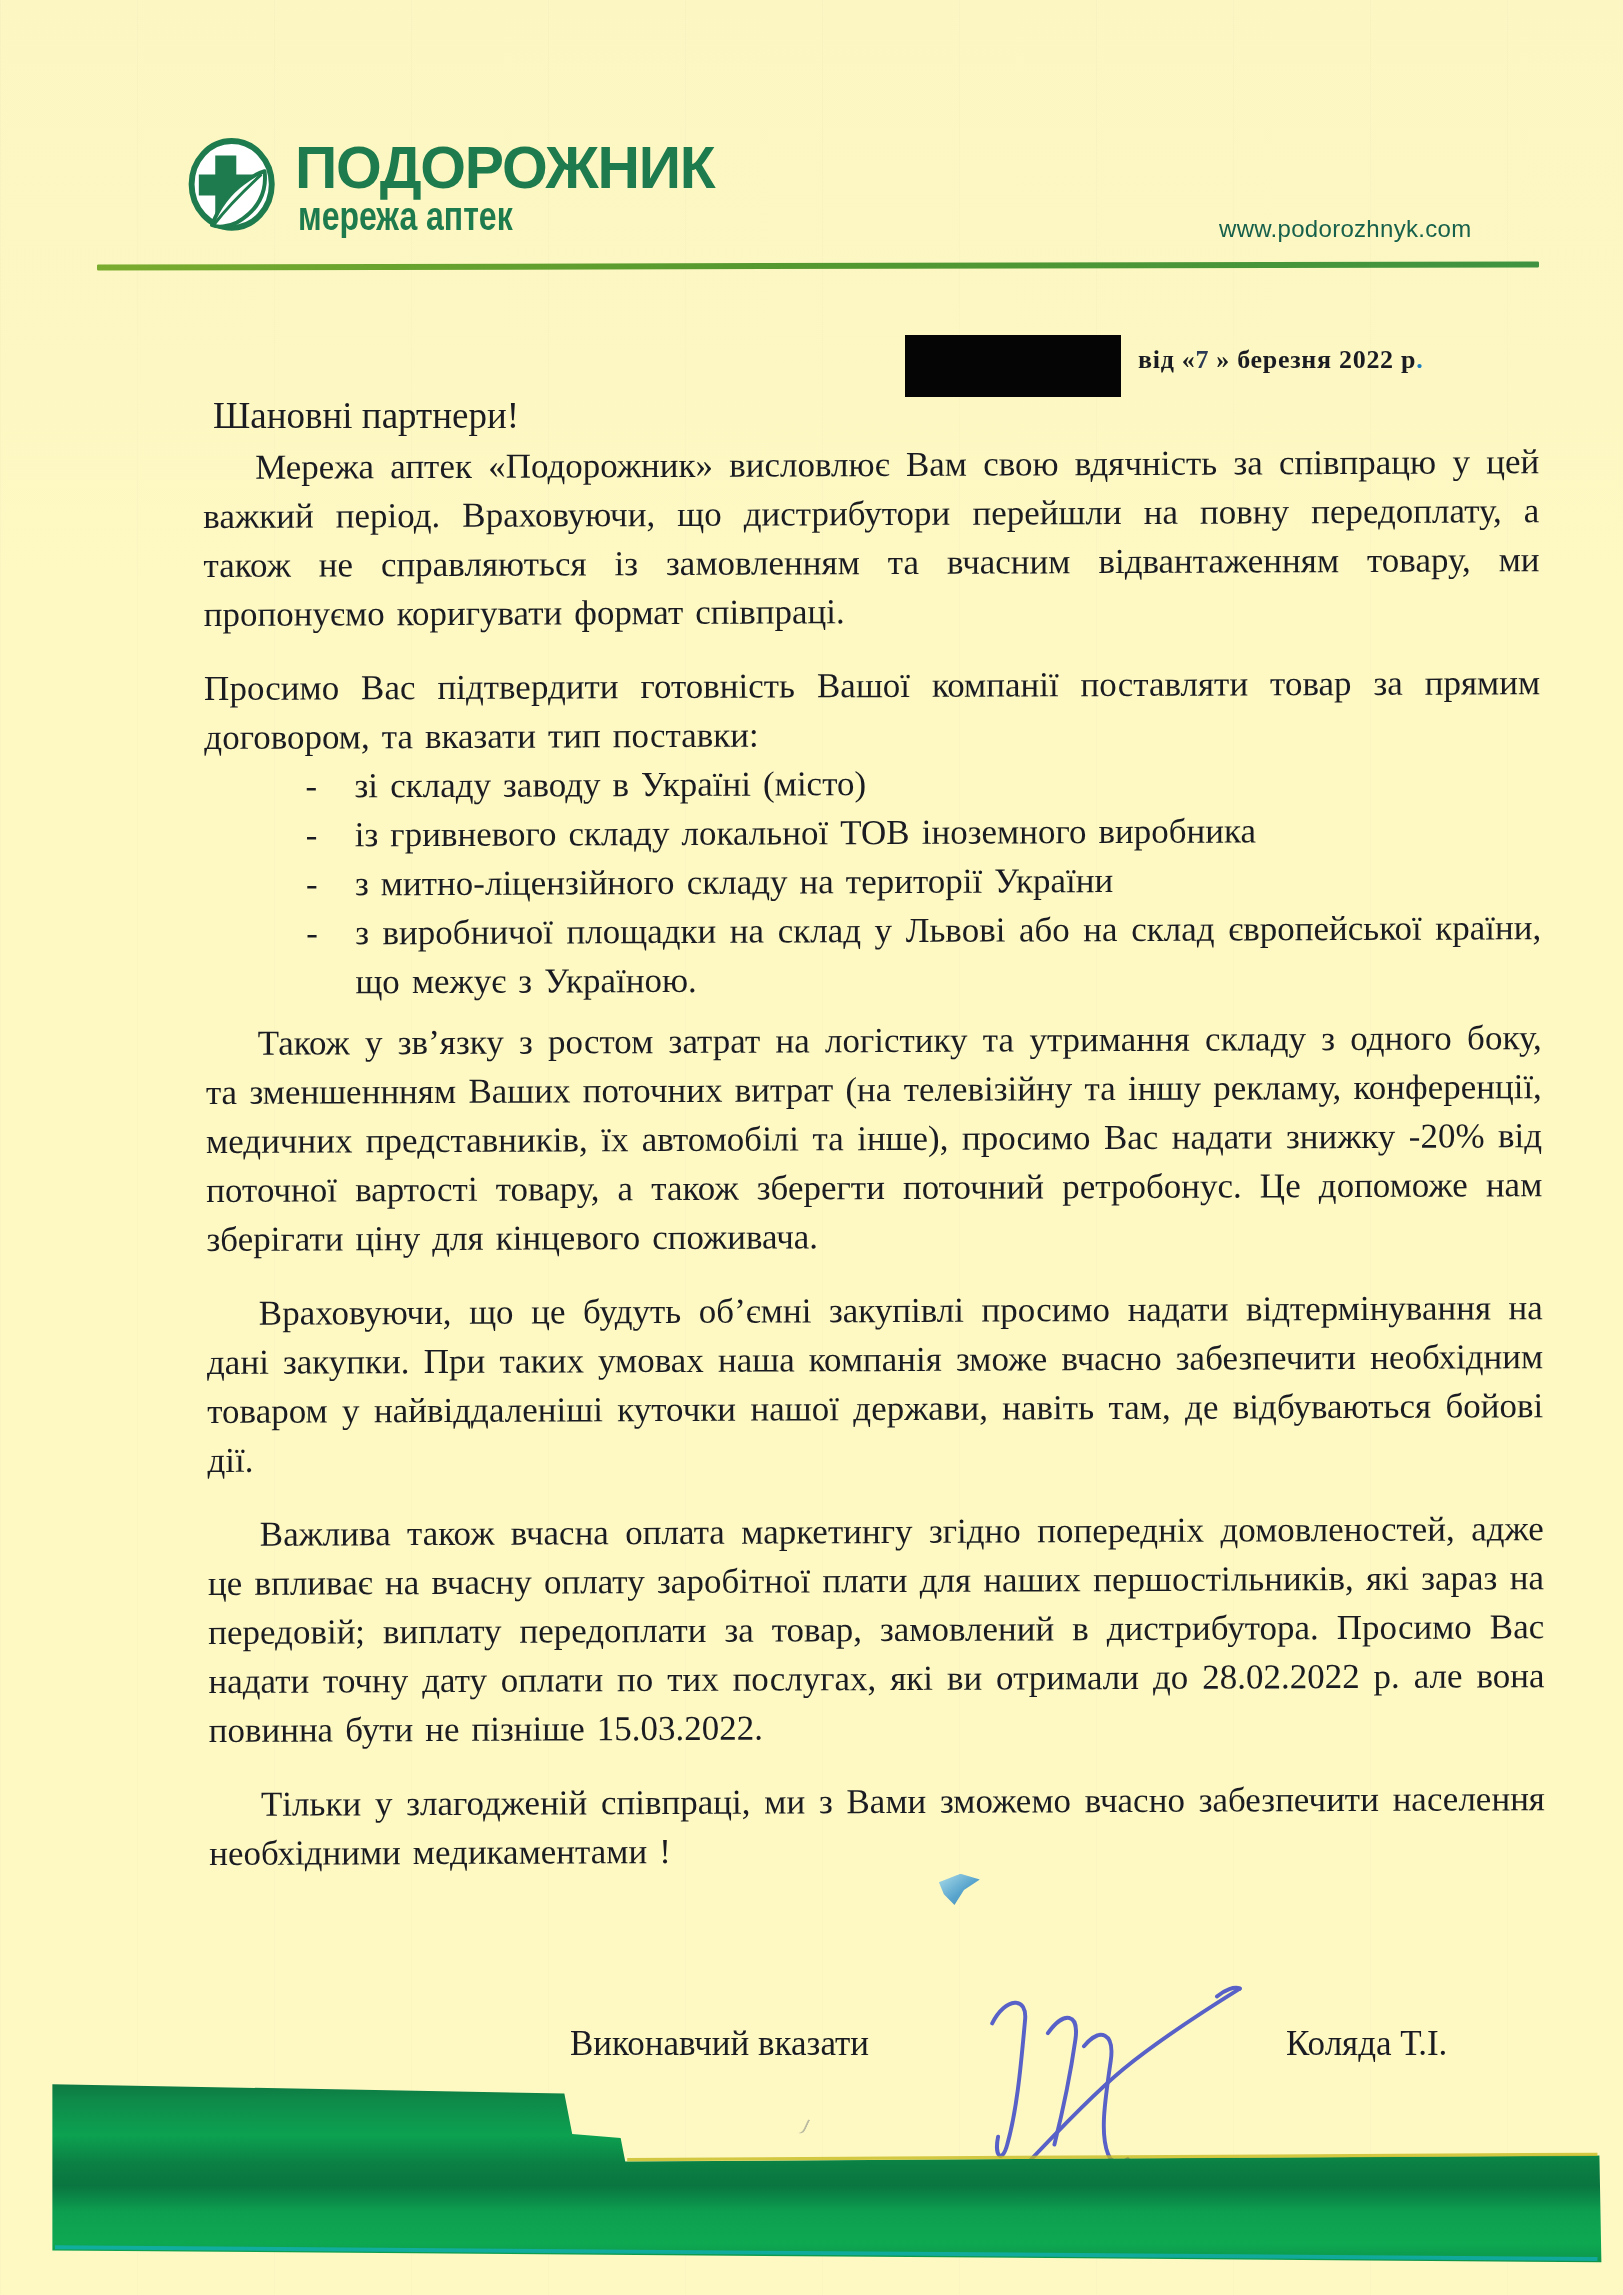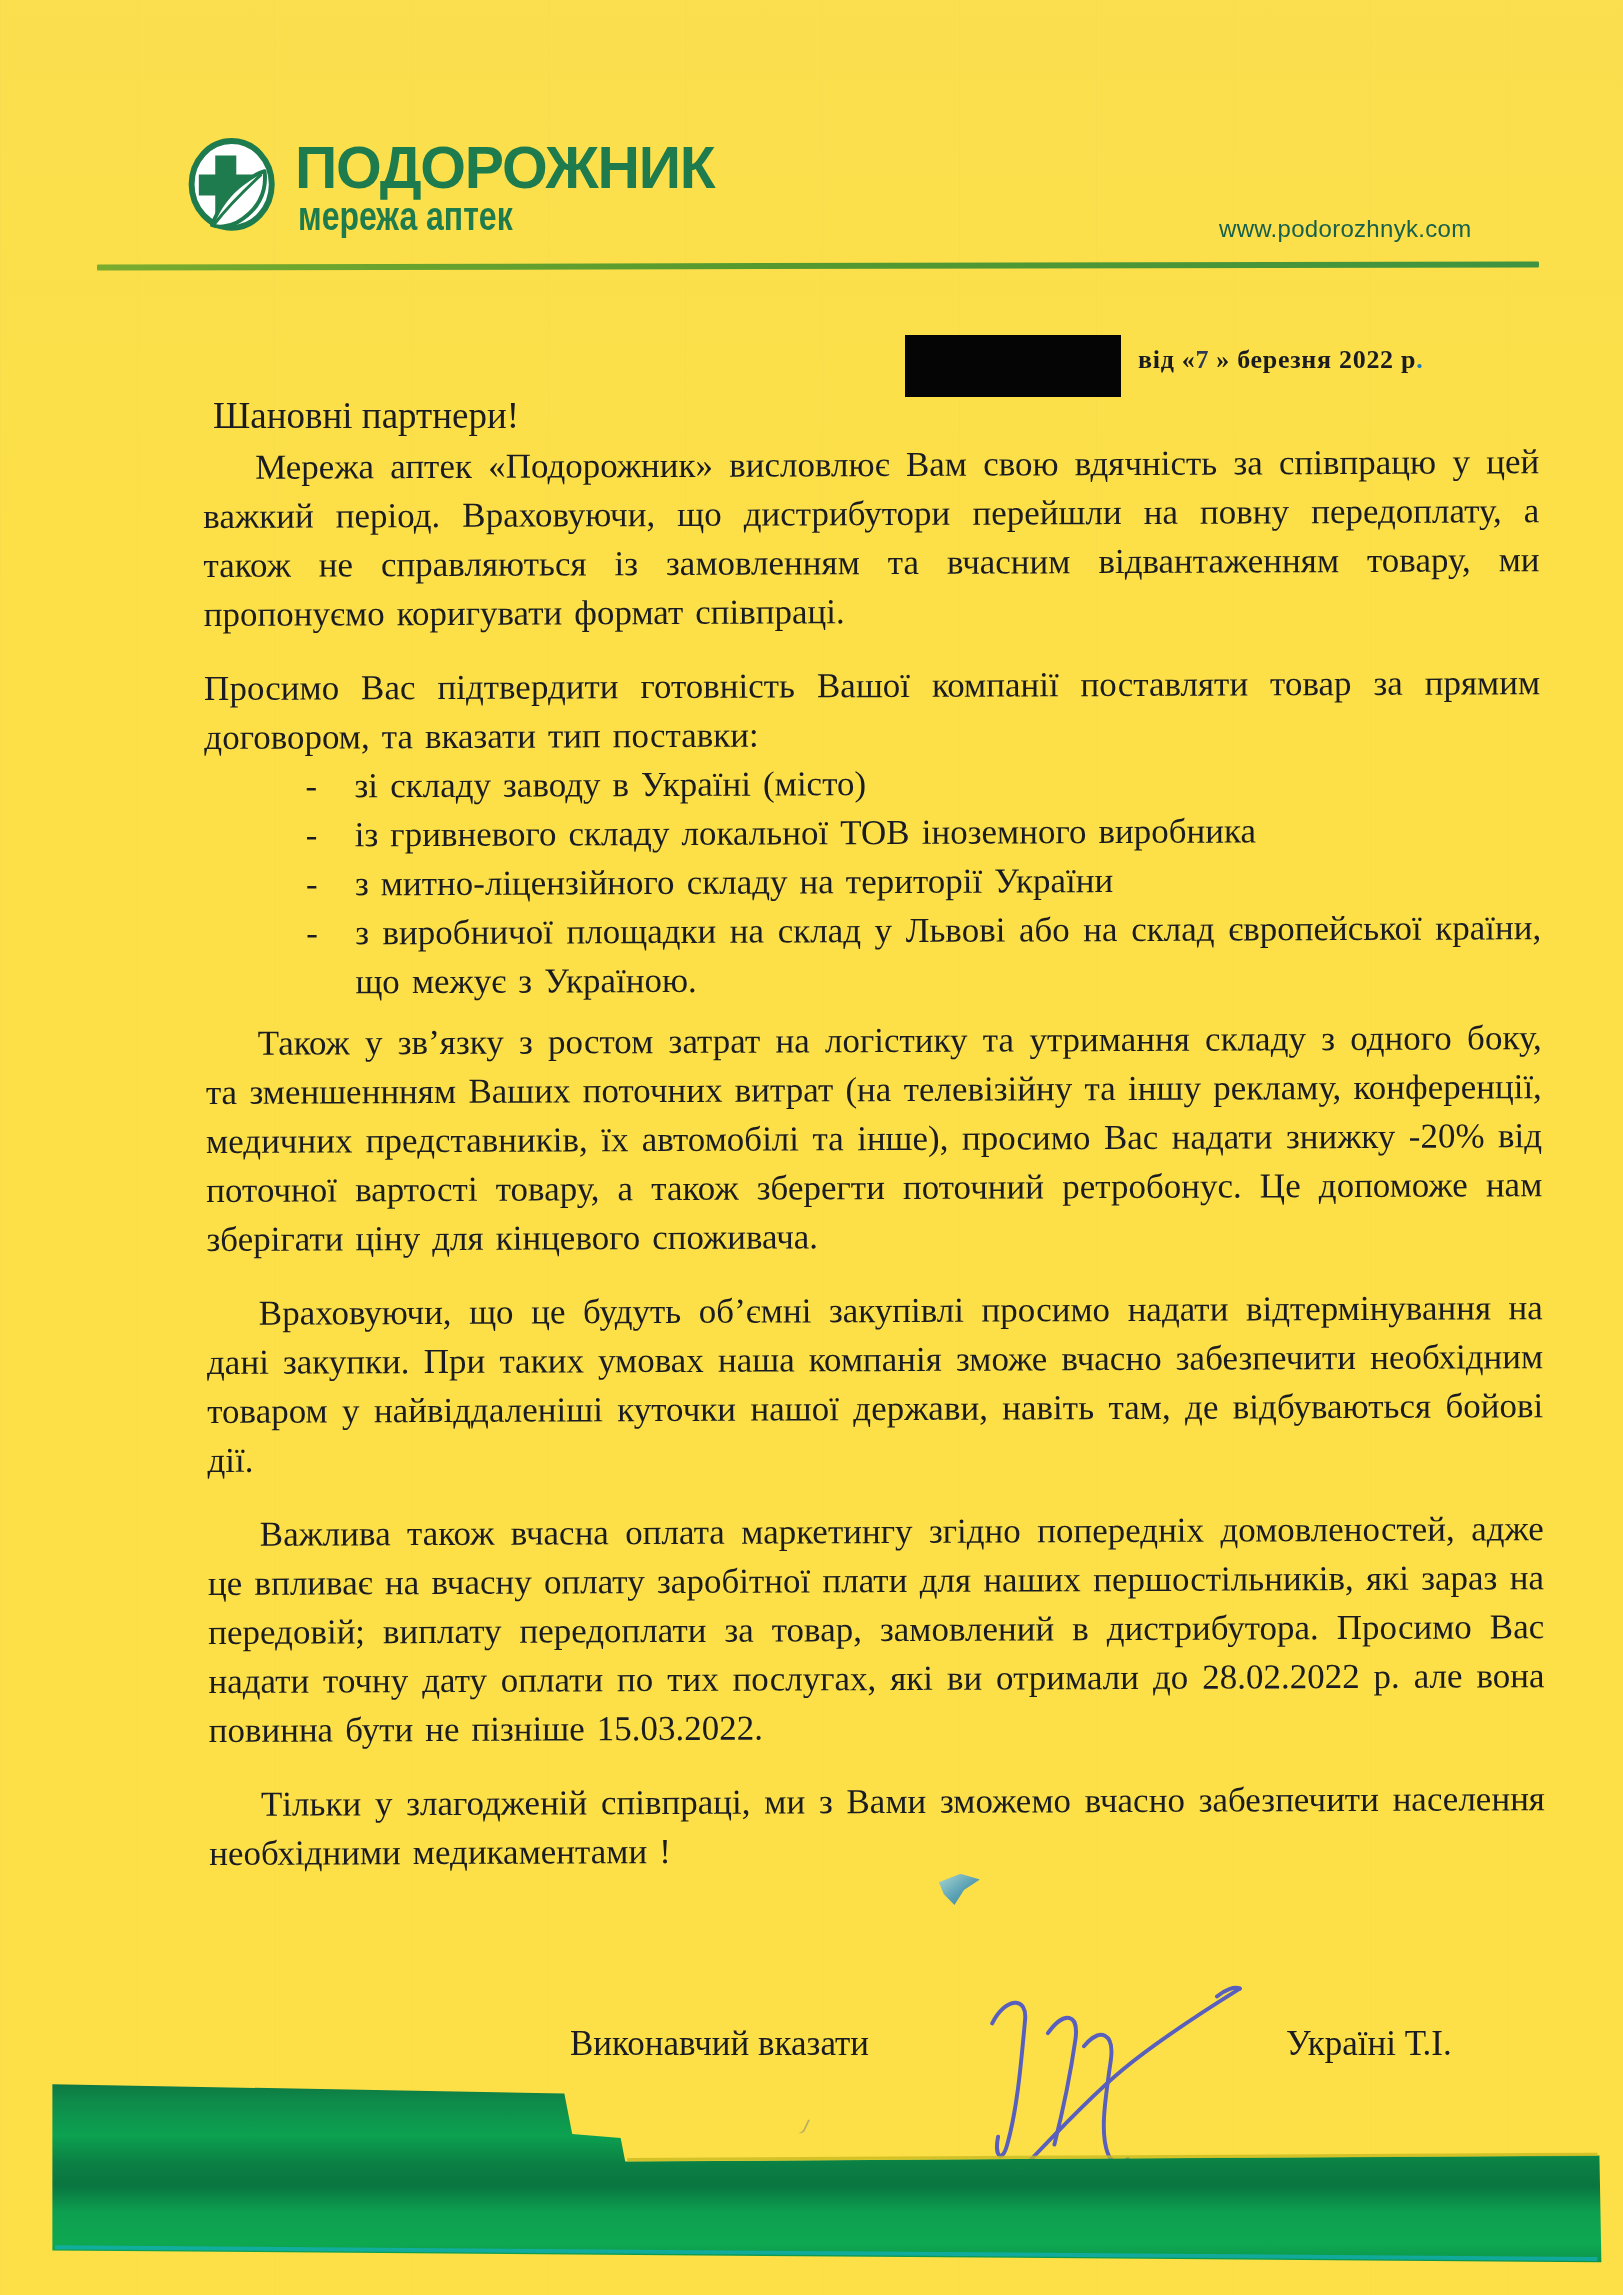--- a/index.html
+++ b/index.html
@@ -1,18 +1,18 @@
 <!DOCTYPE html>
 <html style="font-size:10.5px"><head>
 <meta charset="utf-8">
 <style>
   html,body{margin:0;padding:0;background:#e8e8e6;}
   .page{
     position:relative;width:1623px;height:2295px;margin:0 auto;
-    background:#fde047;overflow:hidden;
+    background:#fef9c3;overflow:hidden;
     font-family:"Liberation Serif","DejaVu Serif",serif;color:#1a1c22;
   }
   .page::before{
     content:"";position:absolute;inset:0;pointer-events:none;
     background:
       repeating-linear-gradient(90deg, rgba(150,150,140,.035) 0 1.3px, rgba(0,0,0,0) 1.3px 137px),
       linear-gradient(180deg, rgba(205,200,185,.06), rgba(255,255,255,0) 26%);
   }
   
   .emblem{position:absolute;left:187px;top:137px;width:92px;height:96px;}
@@ -108,21 +108,21 @@
     <p class="p-indent">Враховуючи, що це будуть об’ємні закупівлі просимо надати відтермінування на дані закупки. При таких умовах наша компанія зможе вчасно забезпечити необхідним товаром у найвіддаленіші куточки нашої держави, навіть там, де відбуваються бойові дії.</p>
     <p class="p-indent">Важлива також вчасна оплата маркетингу згідно попередніх домовленостей, адже це впливає на вчасну оплату заробітної плати для наших першостільників, які зараз на передовій; виплату передоплати за товар, замовлений в дистрибутора.  Просимо Вас надати точну дату оплати по тих послугах, які ви отримали до 28.02.2022 р. але вона повинна бути не пізніше 15.03.2022.</p>
     <p class="p-indent">Тільки у злагодженій співпраці, ми з Вами зможемо вчасно забезпечити населення необхідними медикаментами !</p>
   </div>
 
   <div class="smudge"></div>
   <div class="speck"></div>
 
   <div class="sig-row">
     <div class="sig-role">Виконавчий вказати</div>
-    <div class="sig-name">Україні Т.І.</div>
+    <div class="sig-name">Коляда Т.І.</div>
   </div>
   <svg class="sig-ink" viewBox="0 0 470 345" aria-hidden="true">
     <g fill="none" stroke="#4b55c8" stroke-width="6" stroke-linecap="round" opacity=".92">
       <path d="M453,62 C400,95 330,140 275,185 C230,222 165,290 120,338"></path>
       <path d="M453,62 C445,58 430,64 418,74"></path>
       <path d="M75,115 C95,75 130,72 125,112 C118,190 112,250 98,300 C90,330 78,318 84,288"></path>
       <path d="M160,130 C185,95 208,100 202,140 C192,210 178,268 170,300"></path>
       <path d="M215,150 C240,120 262,130 256,172 C246,240 240,285 252,315 C258,330 270,332 282,322"></path>
     </g>
   </svg>

